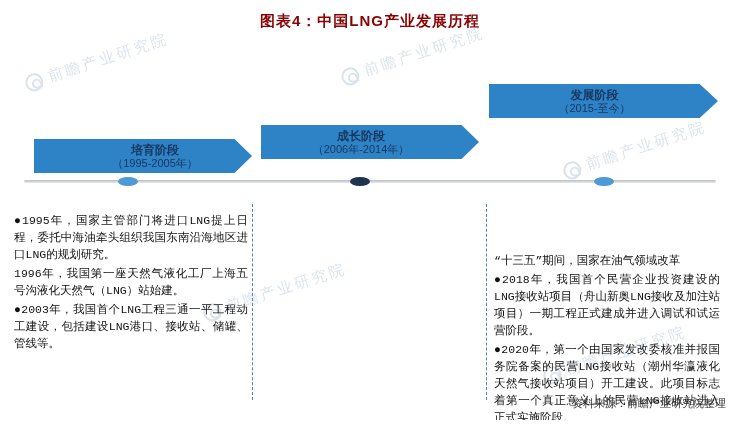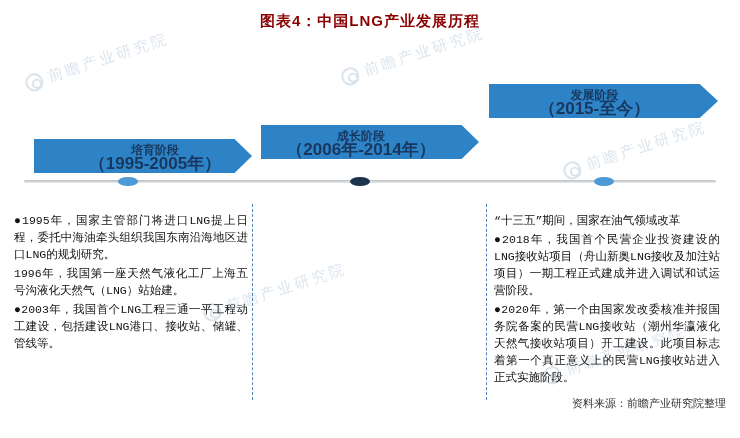--- a/index.html
+++ b/index.html
@@ -41,21 +41,21 @@
   
   .arrow {
     position:absolute; height:34px;
     background:#2e83c6;
     clip-path:polygon(0 0, 92% 0, 100% 50%, 92% 100%, 0 100%);
     display:flex; flex-direction:column; align-items:center; justify-content:center;
     padding-right:18px;
     color:#17375e; text-align:left;
   }
   .arrow .arrow-name  { font-size:12px; font-weight:bold; line-height:14px; }
-  .arrow .arrow-years { font-size:17px; font-weight:bold; line-height:13px; }
+  .arrow .arrow-years { font-size:11px; font-weight:normal; line-height:13px; }
   .arrow1 { left:34px;  top:139px; width:218px;padding-left:42px; }
   .arrow2 { left:261px; top:125px; width:218px; }
   .arrow3 { left:489px; top:84px;  width:229px; }
 
   
   .timeline {
     position:absolute; left:24px; top:180px; width:692px; height:3px;
     background:linear-gradient(#b9bec3,#e9eaeb);
     border-radius:2px;
   }
@@ -67,21 +67,21 @@
   
   .sep { position:absolute; top:204px; height:196px; width:0; border-left:1px dashed #4f81bd; }
   .sep1 { left:252px; }
   .sep2 { left:486px; }
 
   
   .col { position:absolute; top:212px; font-size:11.5px; line-height:17px; color:#111; }
   .col p { margin:0 0 2px; text-align:justify;font-family:Liberation Mono, monospace; }
   .col1 { left:14px;  width:234px; }
   .col2 { left:261px; width:219px; }
-  .col3 { left:494px; width:226px; }
+  .col3 { left:494px; width:226px;margin-top:40px; }
 
   
   .footer {
     position:absolute; left:14px; right:14px; bottom:9px;
     display:flex; justify-content:flex-end; align-items:center;
     font-size:11px; color:#333;
   }
   .footer .app-credit { color:#444; font-weight:bold; }
 </style>
 </head>

